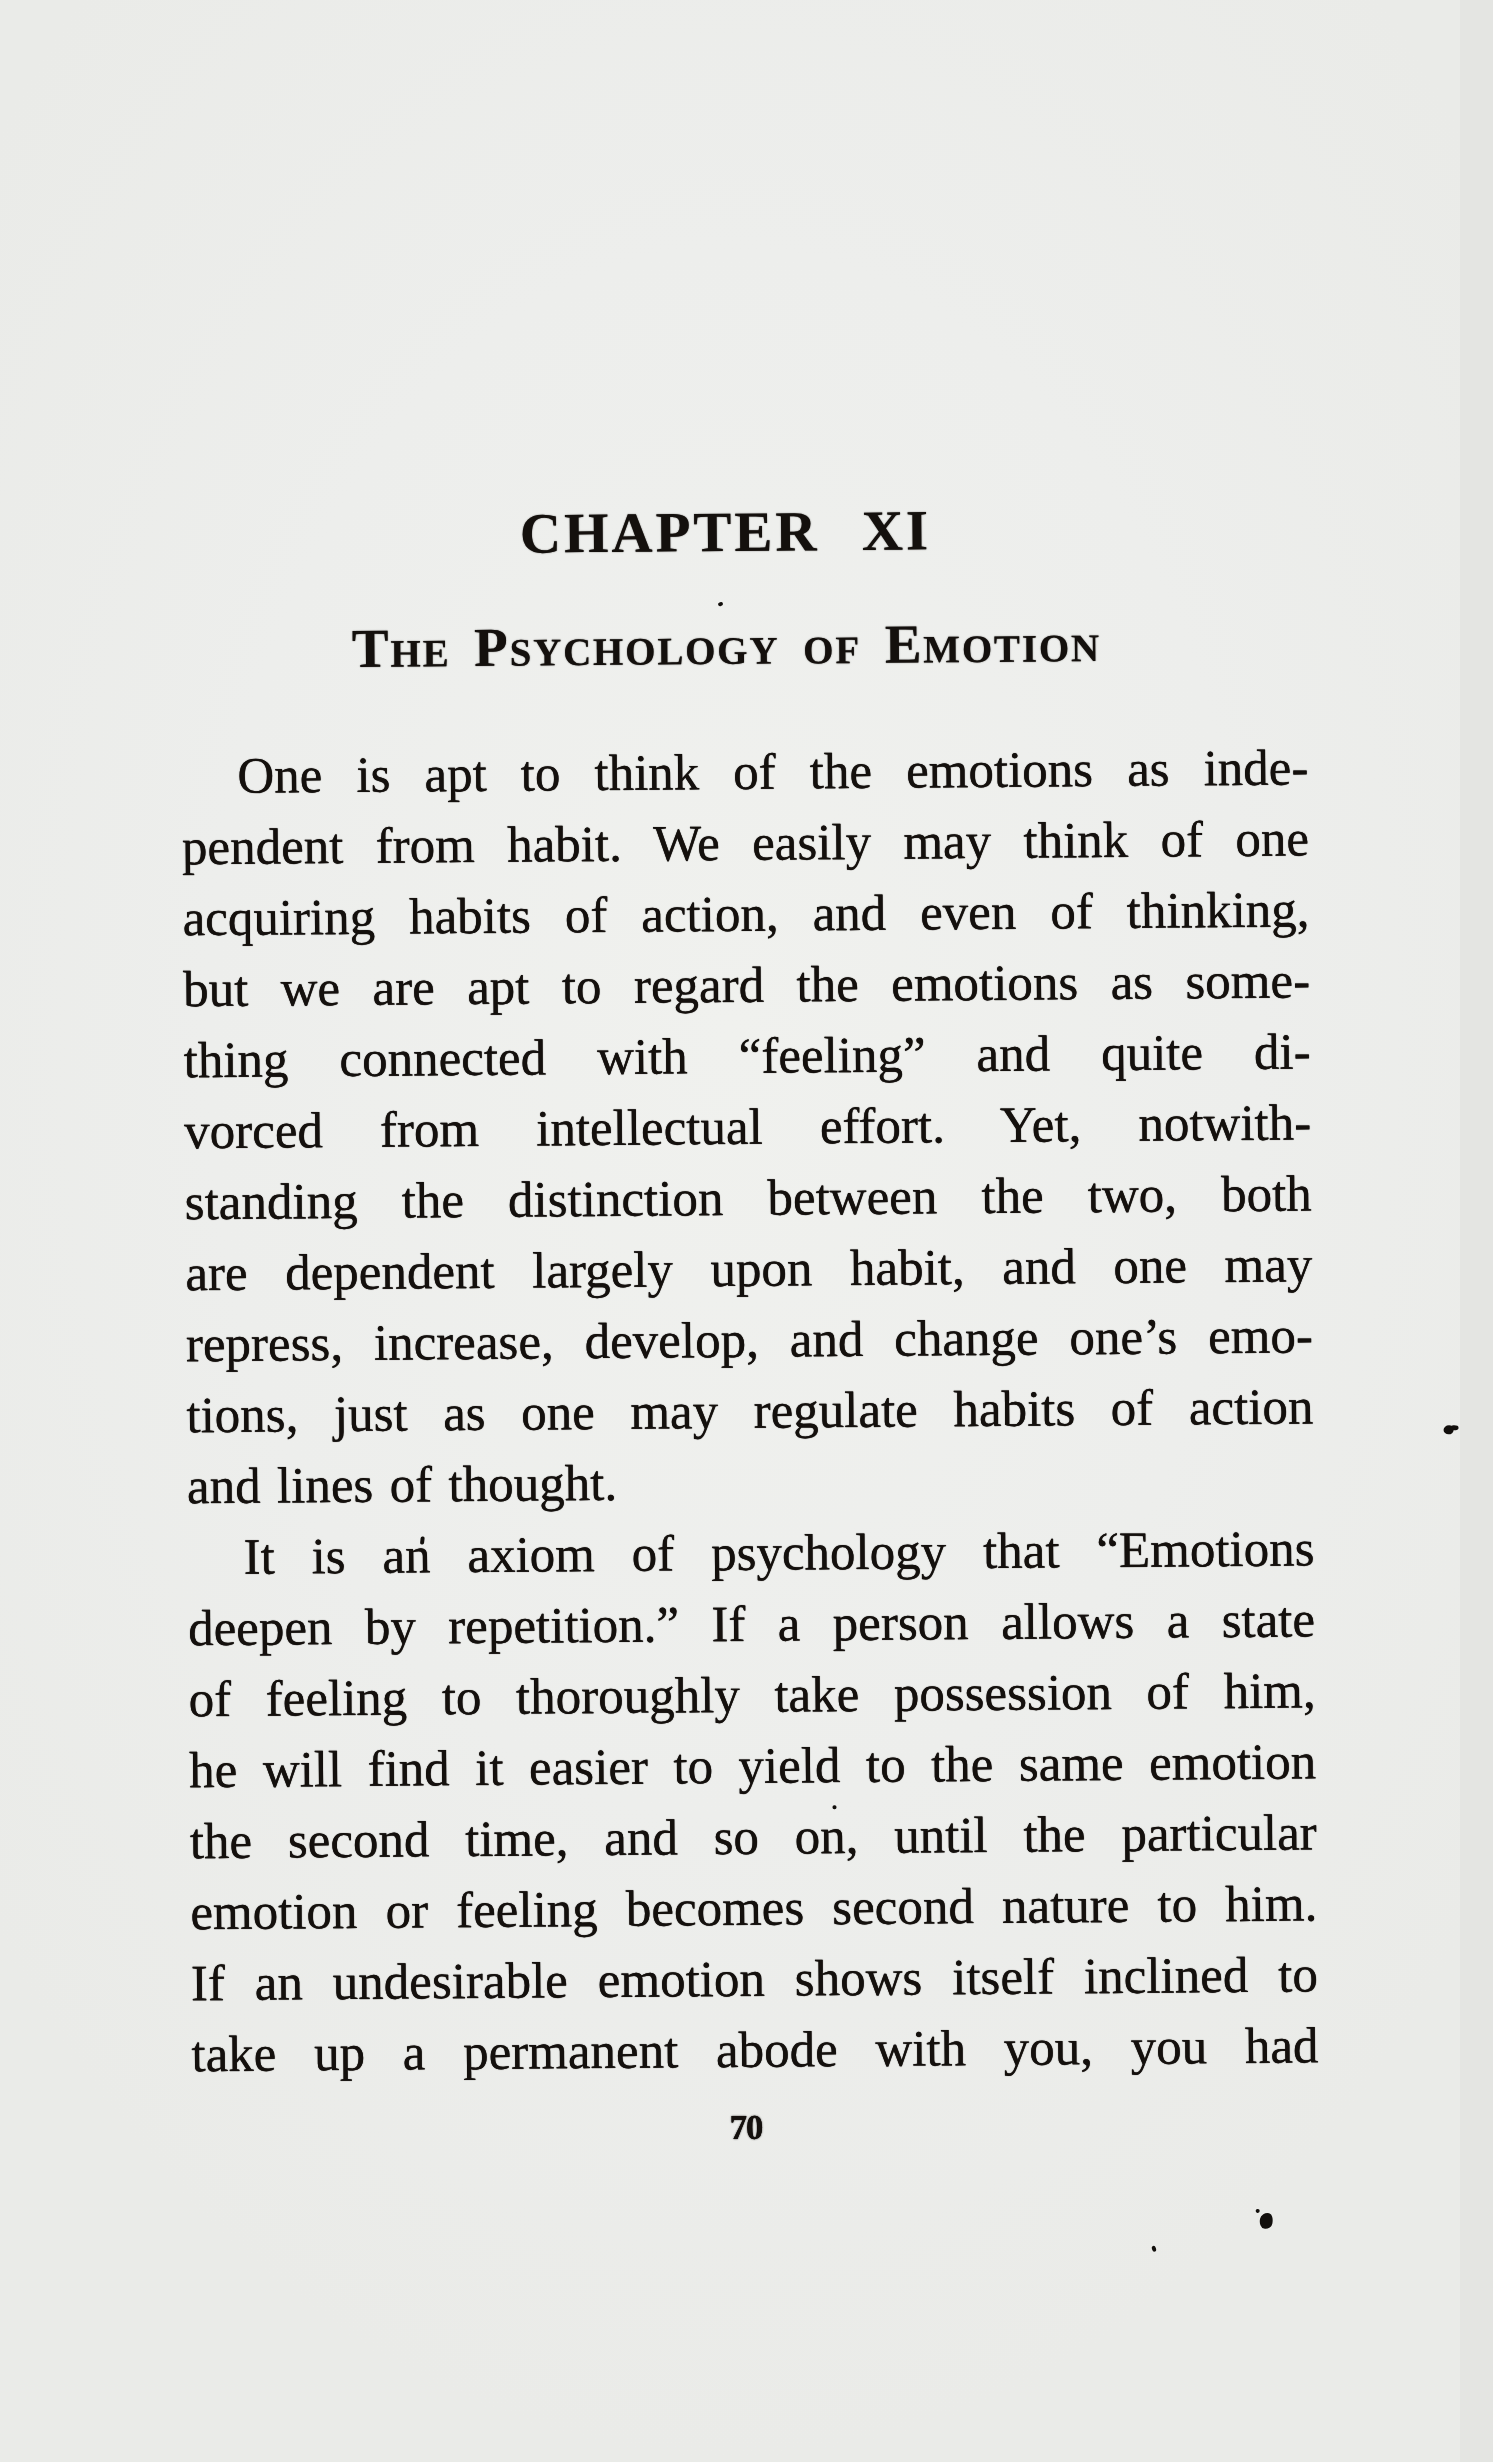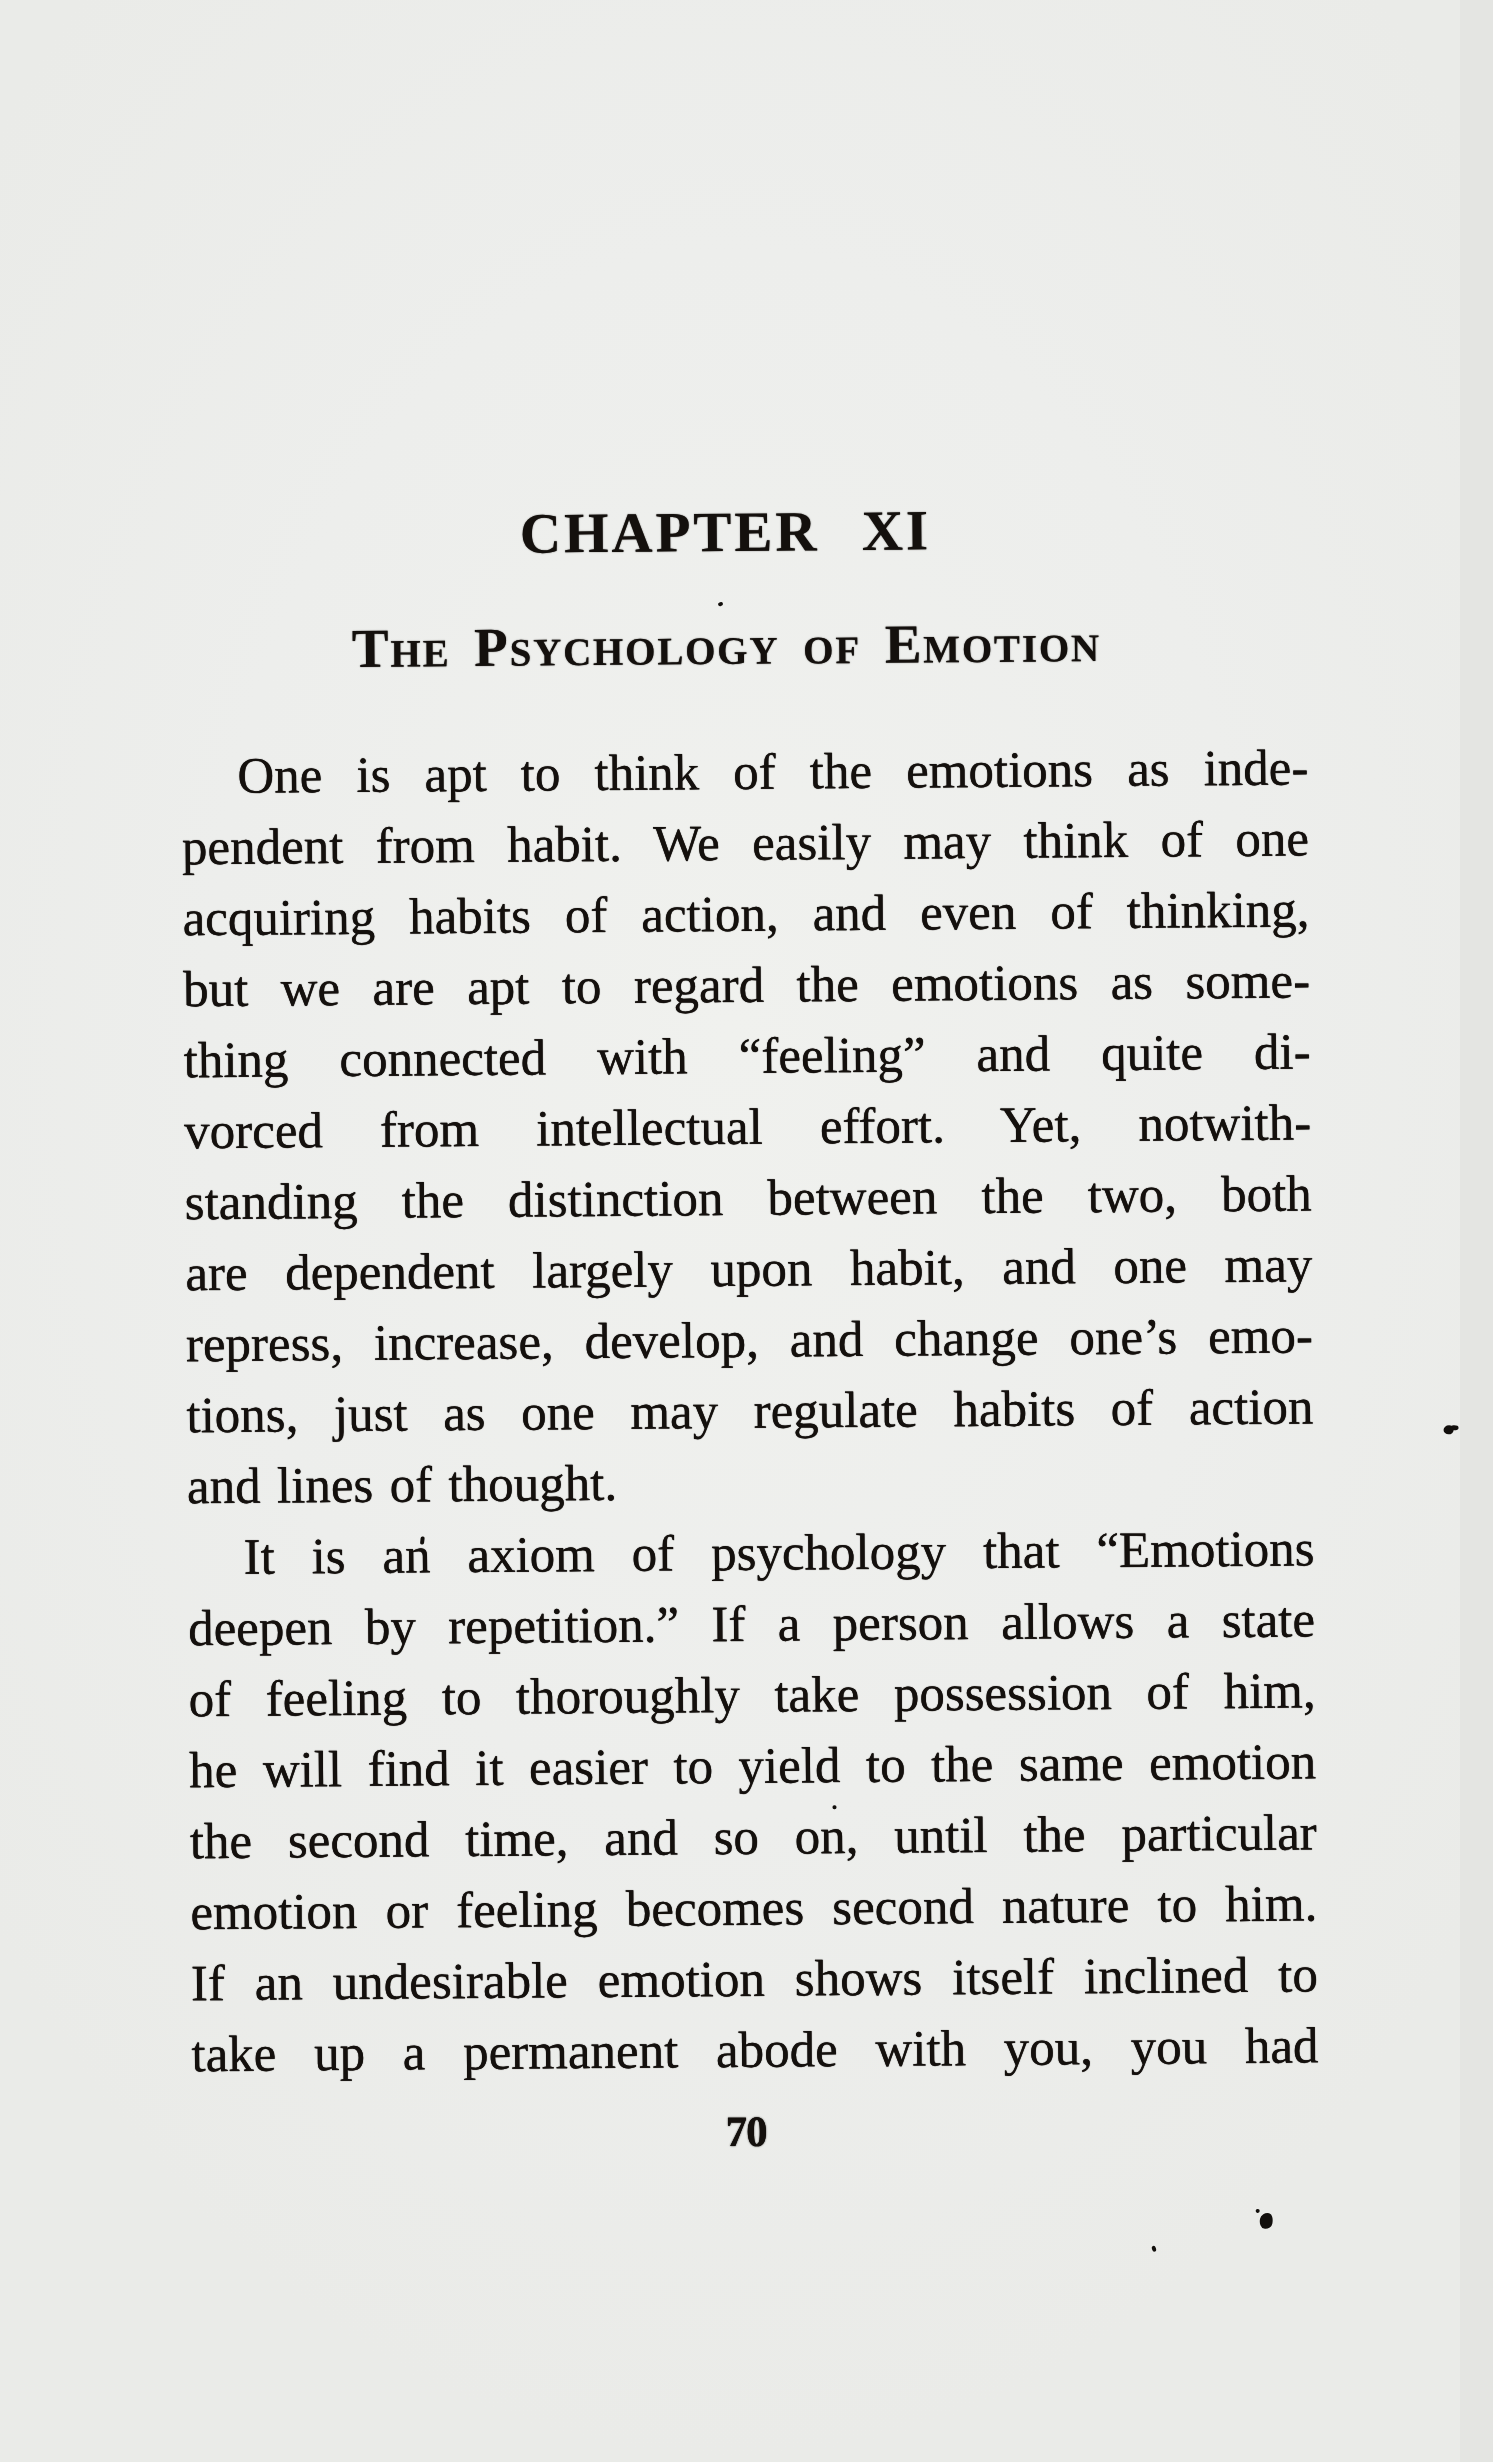--- a/index.html
+++ b/index.html
@@ -72,21 +72,21 @@
   .line.indent { text-indent: 56px; }
   .line.para-end {
     text-align: left;
     text-align-last: left;
   }
   .page-number {
     position: absolute;
     top: 2110px;
     left: 738px;
     transform: translateX(-50%);
-    font-size: 43px;
+    font-size: 35px;
     font-weight: bold;
     letter-spacing: -1.2px;
     line-height: 1;
     text-shadow: 0 0 1.8px rgba(16,13,10,0.95), 0 0 0.6px #14100d;
   }
   
   .speck {
     position: absolute;
     background: #120f0c;
   }

